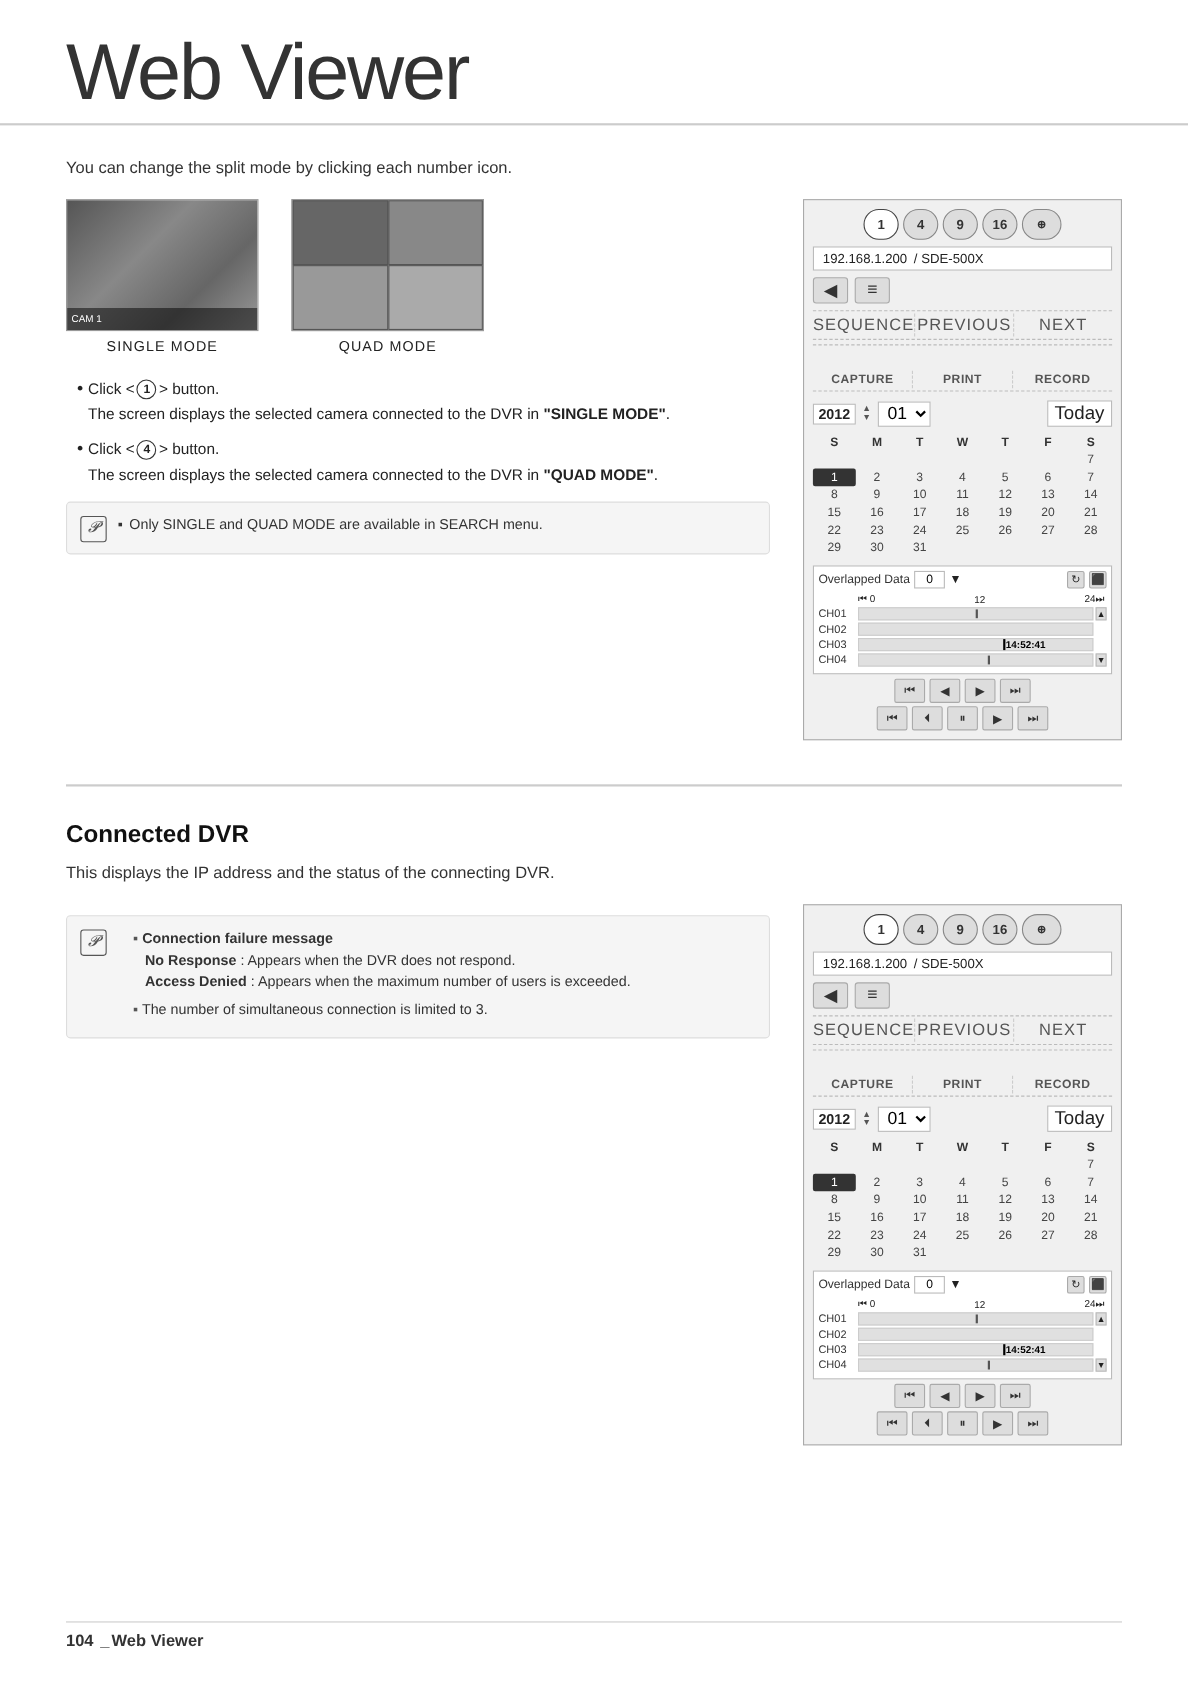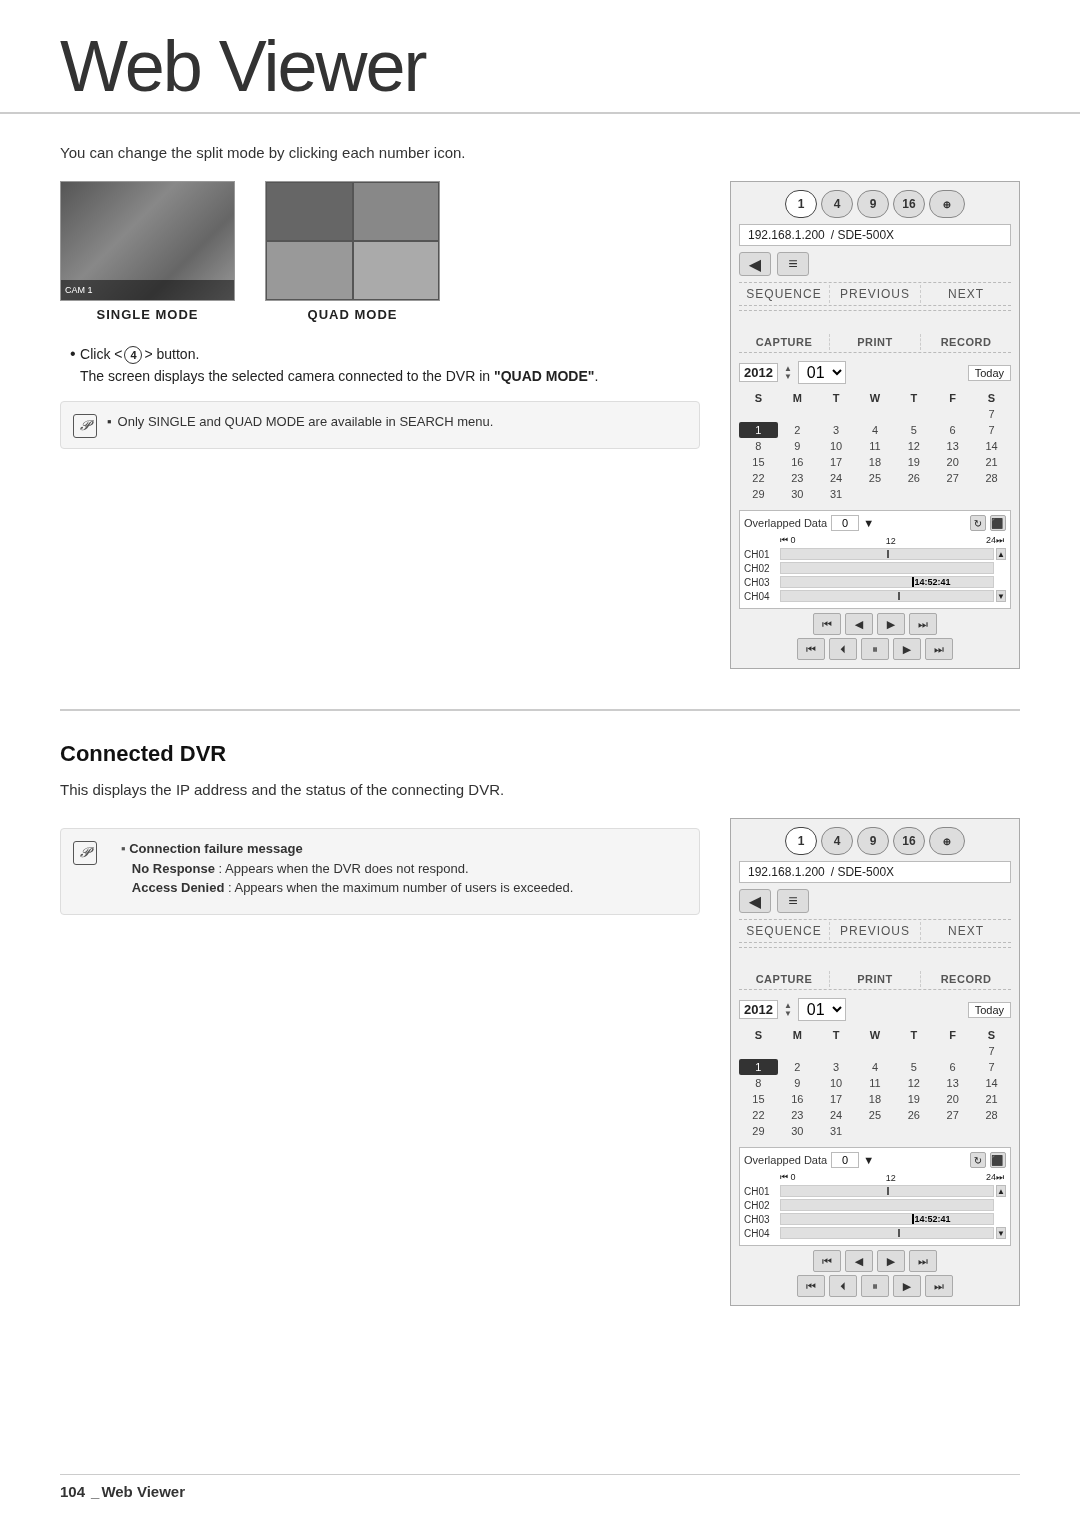--- a/index.html
+++ b/index.html
@@ -91,21 +91,21 @@
     .quad-cell {
       border: 1px solid #555;
       background: #777;
     }
     .quad-cell:nth-child(1) { background: #666; }
     .quad-cell:nth-child(2) { background: #888; }
     .quad-cell:nth-child(3) { background: #999; }
     .quad-cell:nth-child(4) { background: #aaa; }
     .image-label {
       font-size: 13px;
-      font-weight: bold;
+      font-weight: normal;
       margin-top: 6px;
       letter-spacing: 1px;
       color: #222;
     }
 
     
     .bullet-list {
       list-style: none;
       margin-bottom: 14px;
     }
@@ -254,21 +254,21 @@
     .nav-tabs {
       display: flex;
       border-top: 1px dashed #bbb;
       border-bottom: 1px dashed #bbb;
       margin-bottom: 4px;
       padding: 2px 0;
     }
     .nav-tab {
       flex: 1;
       text-align: center;
-      font-size: 12px;
+      font-size: 15px;
       padding: 2px 0;
       color: #555;
       border-right: 1px dashed #ccc;
       letter-spacing: 1px;
     }
     .nav-tab:last-child { border-right: none; }
 
     
     .cpr-tabs {
       display: flex;
@@ -317,21 +317,21 @@
       cursor: pointer;
     }
     .cal-month-sel {
       border: 1px solid #bbb;
       background: #fff;
       font-size: 16px;
       padding: 1px 4px;
     }
     .cal-today {
       margin-left: auto;
-      font-size: 11px;
+      font-size: 17px;
       border: 1px solid #bbb;
       padding: 1px 6px;
       background: #fff;
       cursor: pointer;
     }
 
     .calendar {
       width: 100%;
       border-collapse: collapse;
       margin-bottom: 8px;
@@ -535,20 +535,24 @@
               <div class="quad-cell"></div>
               <div class="quad-cell"></div>
               <div class="quad-cell"></div>
               <div class="quad-cell"></div>
             </div>
             <span class="image-label">QUAD MODE</span>
           </div>
         </div>
 
         <ul class="bullet-list">
+          <li>
+            Click &lt;<span class="circle-num">1</span>&gt; button.<br>
+            <span style="padding-left:10px;">The screen displays the selected camera connected to the DVR in <span class="bold-mode">"SINGLE MODE"</span>.</span>
+          </li>
           <li>
             Click &lt;<span class="circle-num">4</span>&gt; button.<br>
             <span style="padding-left:10px;">The screen displays the selected camera connected to the DVR in <span class="bold-mode">"QUAD MODE"</span>.</span>
           </li>
         </ul>
 
         <div class="note-box">
           <div class="note-icon">𝓟</div>
           <span class="note-text">
             <span style="margin-right:6px;">▪</span><span>Only SINGLE and QUAD MODE are available in SEARCH menu.</span>
@@ -749,20 +753,21 @@
       <div class="section-left">
         <div class="note-box">
           <div class="note-icon">𝓟</div>
           <div>
             <ul class="note-list">
               <li>
                 <span class="bold">Connection failure message</span><br>
                 &nbsp;&nbsp;&nbsp;<span class="bold">No Response</span><span> : Appears when the DVR does not respond.</span><br>
                 &nbsp;&nbsp;&nbsp;<span class="bold">Access Denied</span><span> : Appears when the maximum number of users is exceeded.</span>
               </li>
+              <li>The number of simultaneous connection is limited to 3.</li>
             </ul>
           </div>
         </div>
       </div>
 
       <div class="section-right">
         <div class="dvr-panel">
 
           <div class="split-btns">
             <div class="split-btn active">1</div>

